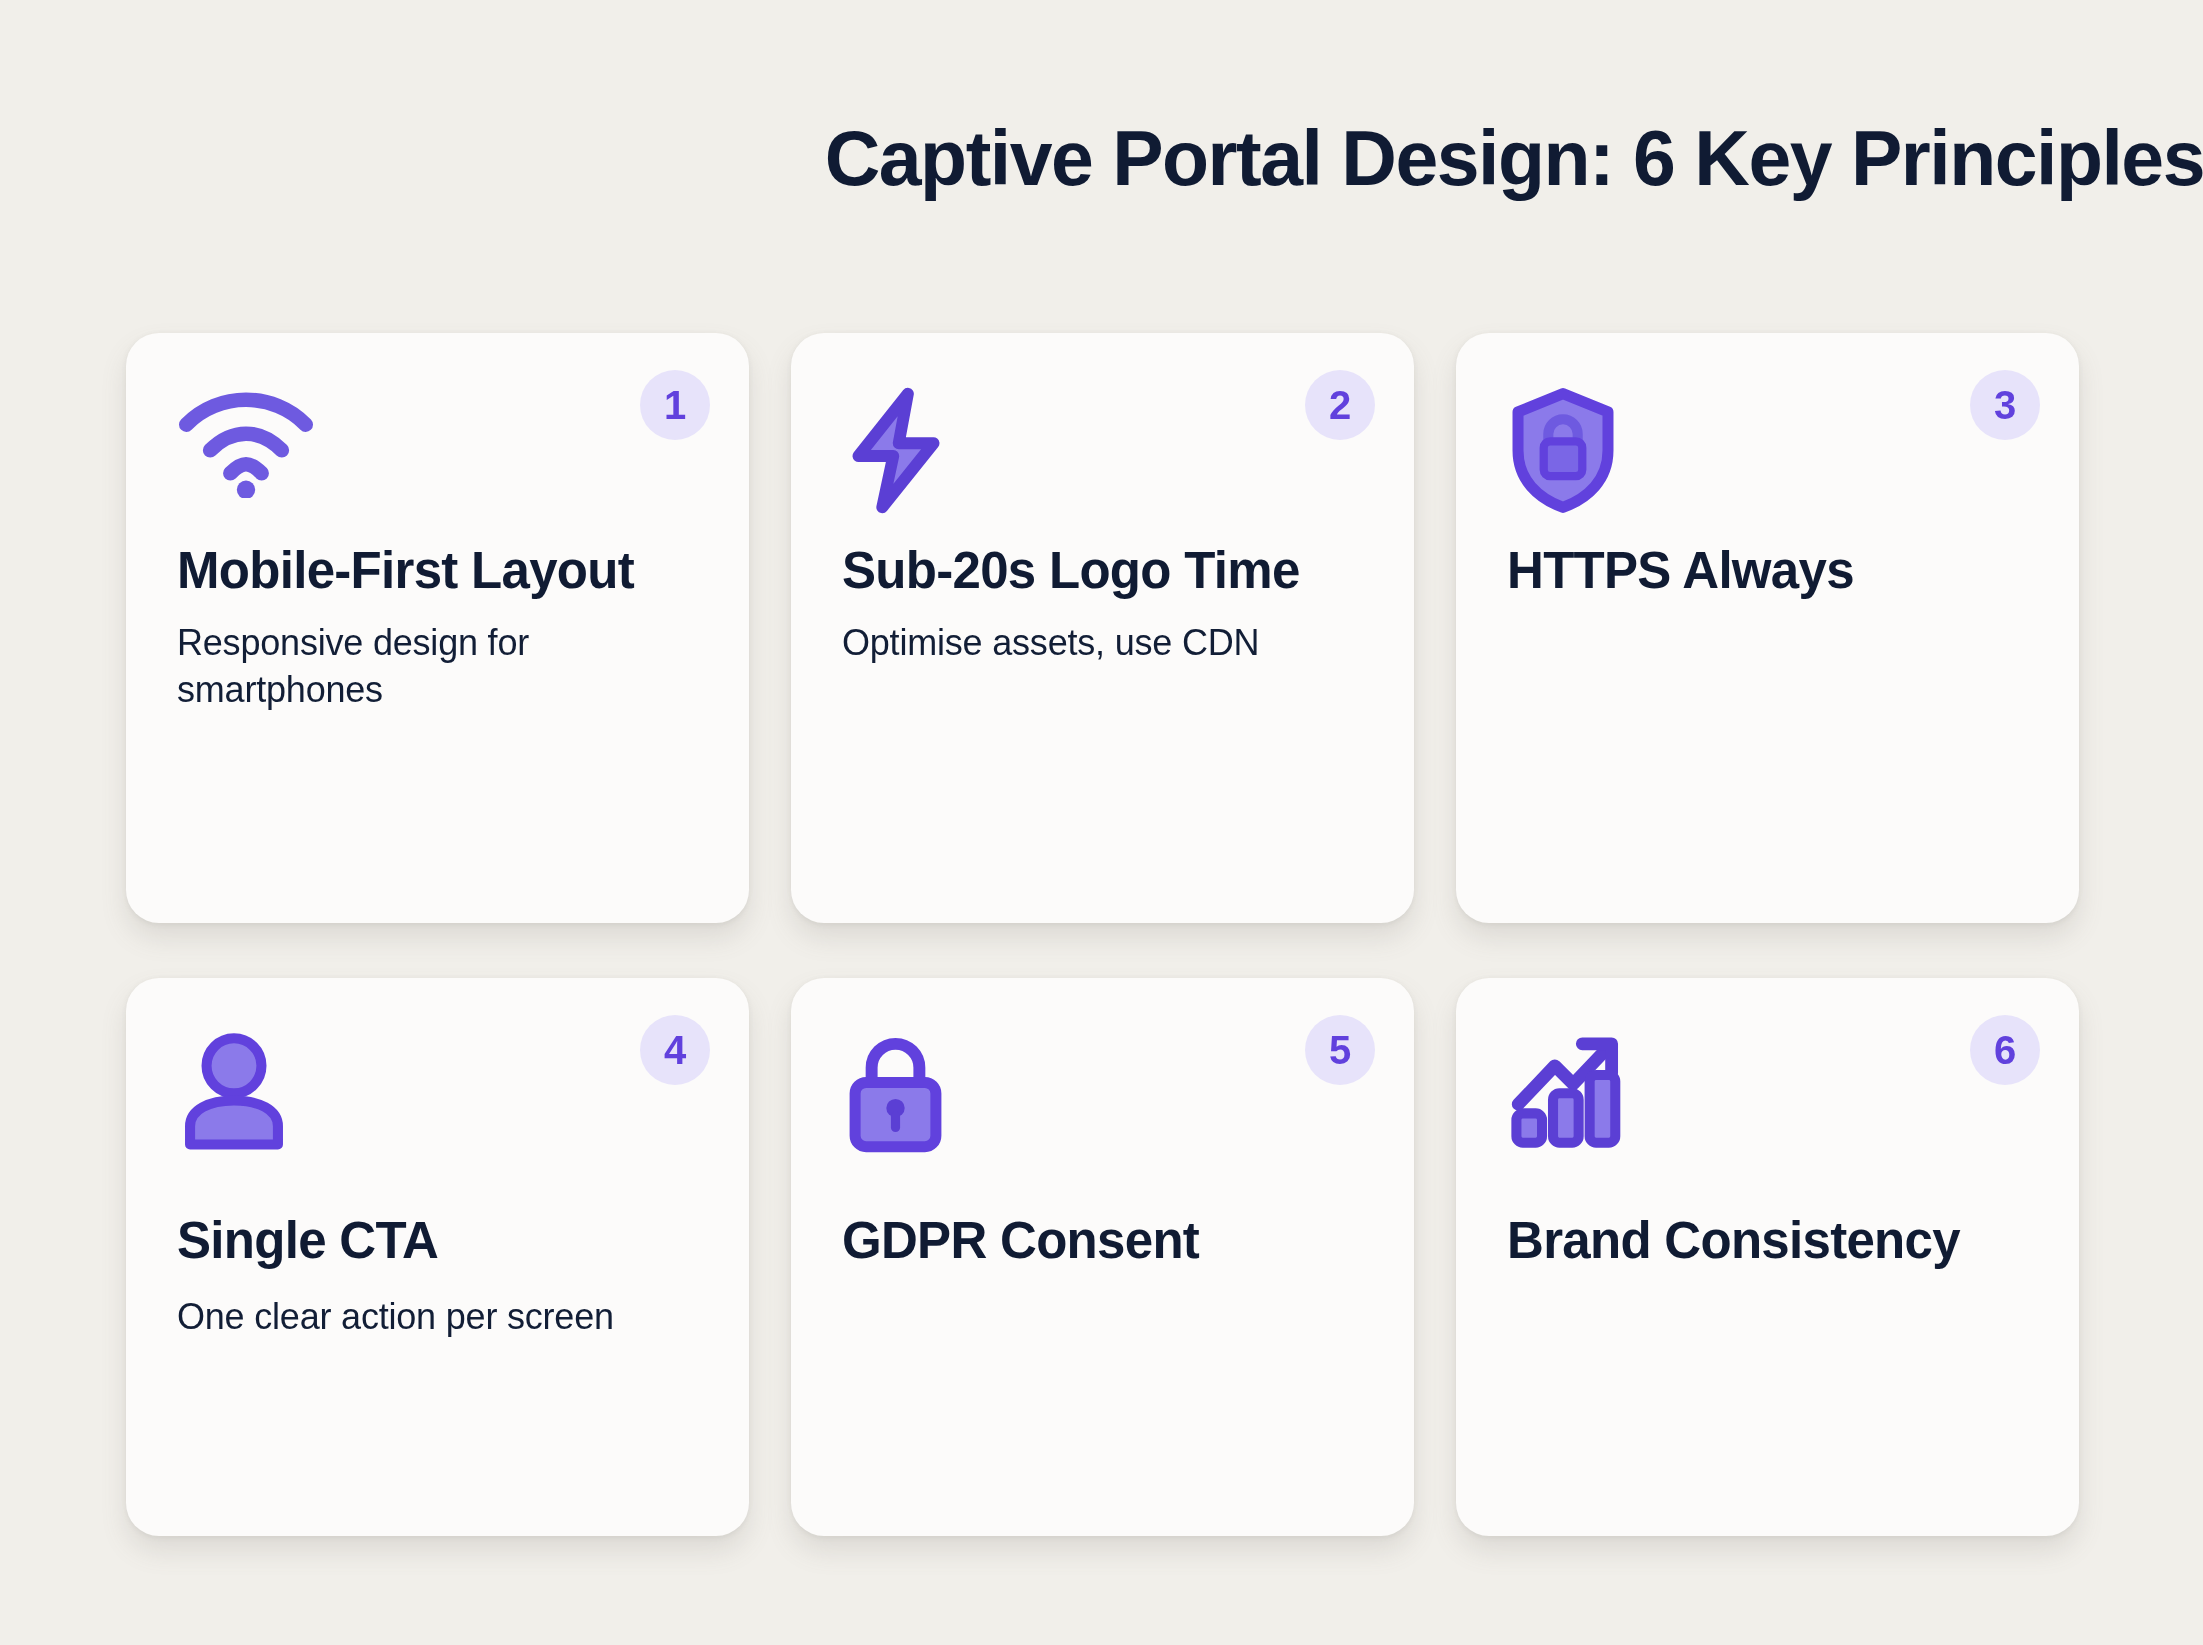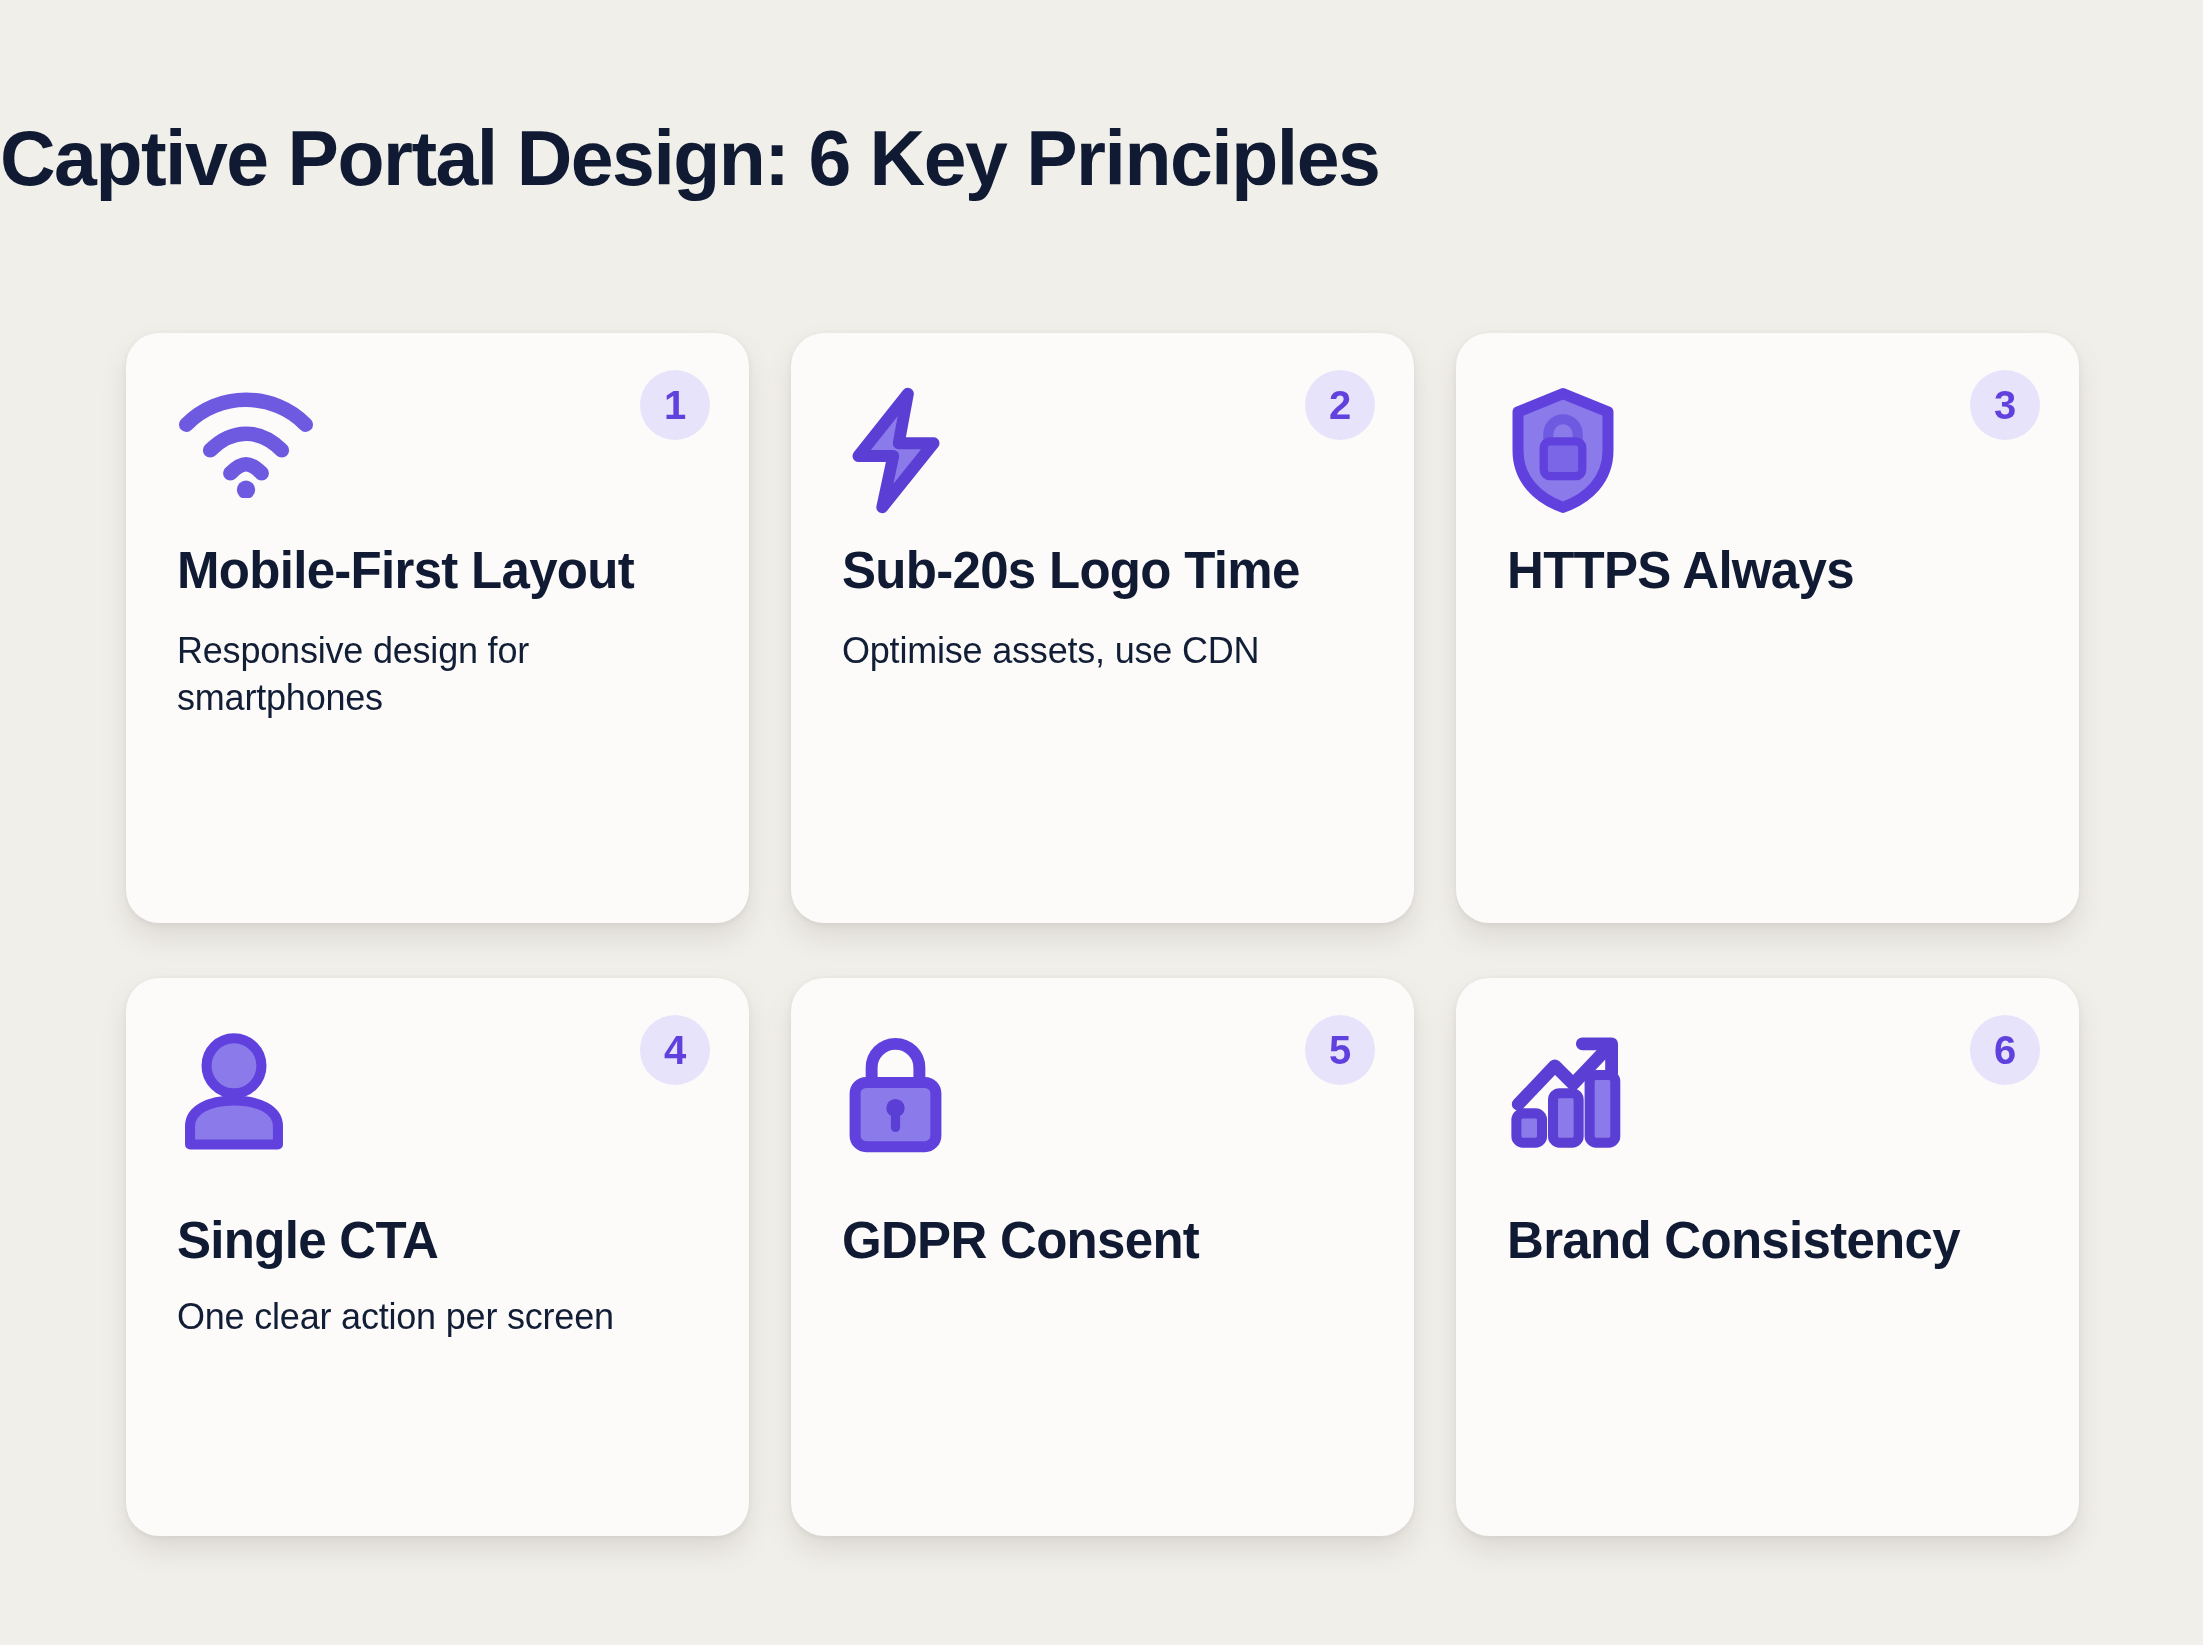--- a/index.html
+++ b/index.html
@@ -10,21 +10,21 @@
     overflow:hidden;
   }
   .page {
     position:relative;
     width:2204px; height:1646px;
     background:#F1EFEA;
   }
   .page-title {
     position:absolute;
     top:118px; left:0; width:2204px;
-    text-align:left;
+    text-align:right;
     font-size:77px;
     font-weight:bold;
     letter-spacing:-1.5px;
     color:#101B33;
     line-height:1.05;
   }
   .grid {
     position:absolute;
     left:126px; top:333px;
     width:1952px;
@@ -62,21 +62,21 @@
     align-items:flex-start;
     margin-bottom:16.5px;
   }
   .icon-wrap svg { display:block; }
   .card-title {
     font-size:51px;
     font-weight:bold;
     color:#101B33;
     line-height:1.17;
     letter-spacing:-0.7px;
-    margin-bottom:28px;
+    margin-bottom:20px;
     max-width:100%;
   }
   .card-desc {
     font-size:36px;
     font-weight:normal;
     color:#121E36;
     line-height:1.30;
     letter-spacing:-0.2px;
   }
   

